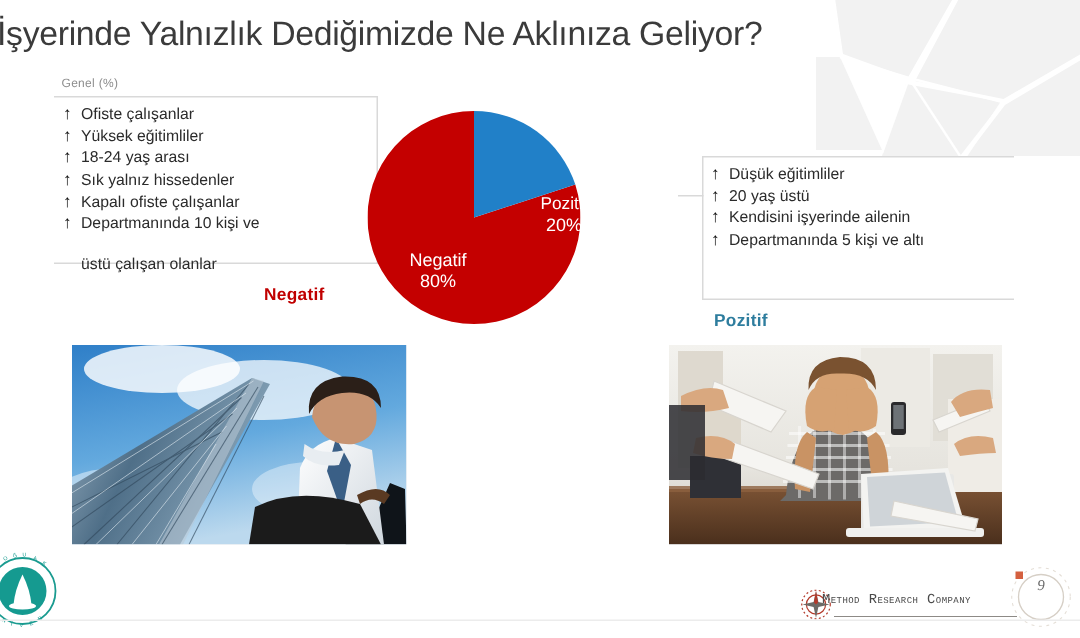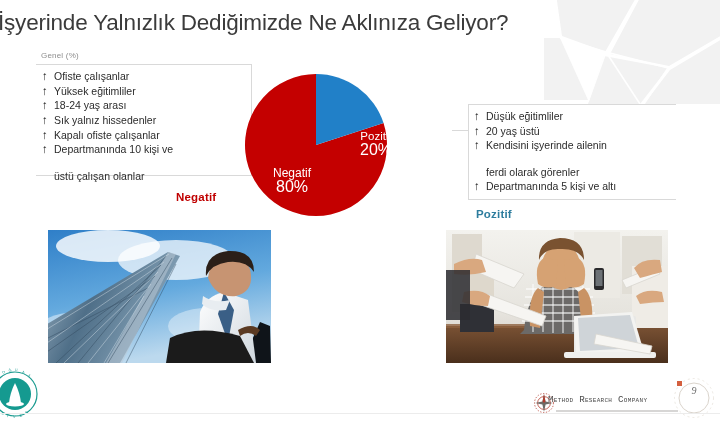--- a/index.html
+++ b/index.html
@@ -57,21 +57,21 @@
   
   .cat{position:absolute;font-size:11.5px;font-weight:700;letter-spacing:.2px;}
   .cat-neg{left:176px;top:191px;color:#c00000;}
   .cat-pos{left:476px;top:208px;color:#2e7d9e;}
 
   
   .pie-wrap{position:absolute;left:245px;top:74px;width:142px;height:142px;}
   .pie-lbl{position:absolute;color:#fff;text-align:center;line-height:14px;}
   .lbl-pos{left:343px;top:129px;width:66px;font-size:11.5px;}
   .lbl-neg{left:253px;top:166px;width:78px;font-size:12px;}
-  .lbl-v{font-size:16px;}
+  .lbl-v{font-size:12px;}
 
   
   .photo{position:absolute;overflow:hidden;background:#dfe6ec;}
   .photo-left{left:48px;top:230px;width:223px;height:133px;}
   .photo-right{left:446px;top:230px;width:222px;height:133px;}
 
   
   .seal{position:absolute;left:-14px;top:365px;width:58px;height:58px;}
   .mrc{position:absolute;left:528px;top:388px;width:160px;height:30px;}
   .mrc-txt{
@@ -151,21 +151,20 @@
       <span class="li-txt">Düşük eğitimliler</span>
     </div>
     <div class="li">
       <span class="arrow">↑</span>
       <span class="li-txt">20 yaş üstü</span>
     </div>
     <div class="li">
       <span class="arrow">↑</span>
       <span class="li-txt">Kendisini işyerinde ailenin</span>
     </div>
-    <div class="li-cont">ferdi olarak görenler</div>
     <div class="li">
       <span class="arrow">↑</span>
       <span class="li-txt">Departmanında 5 kişi ve altı</span>
     </div>
   </div>
 
   <div class="cat cat-neg">Negatif</div>
   <div class="cat cat-pos">Pozitif</div>
 
   <div class="pie-wrap">

